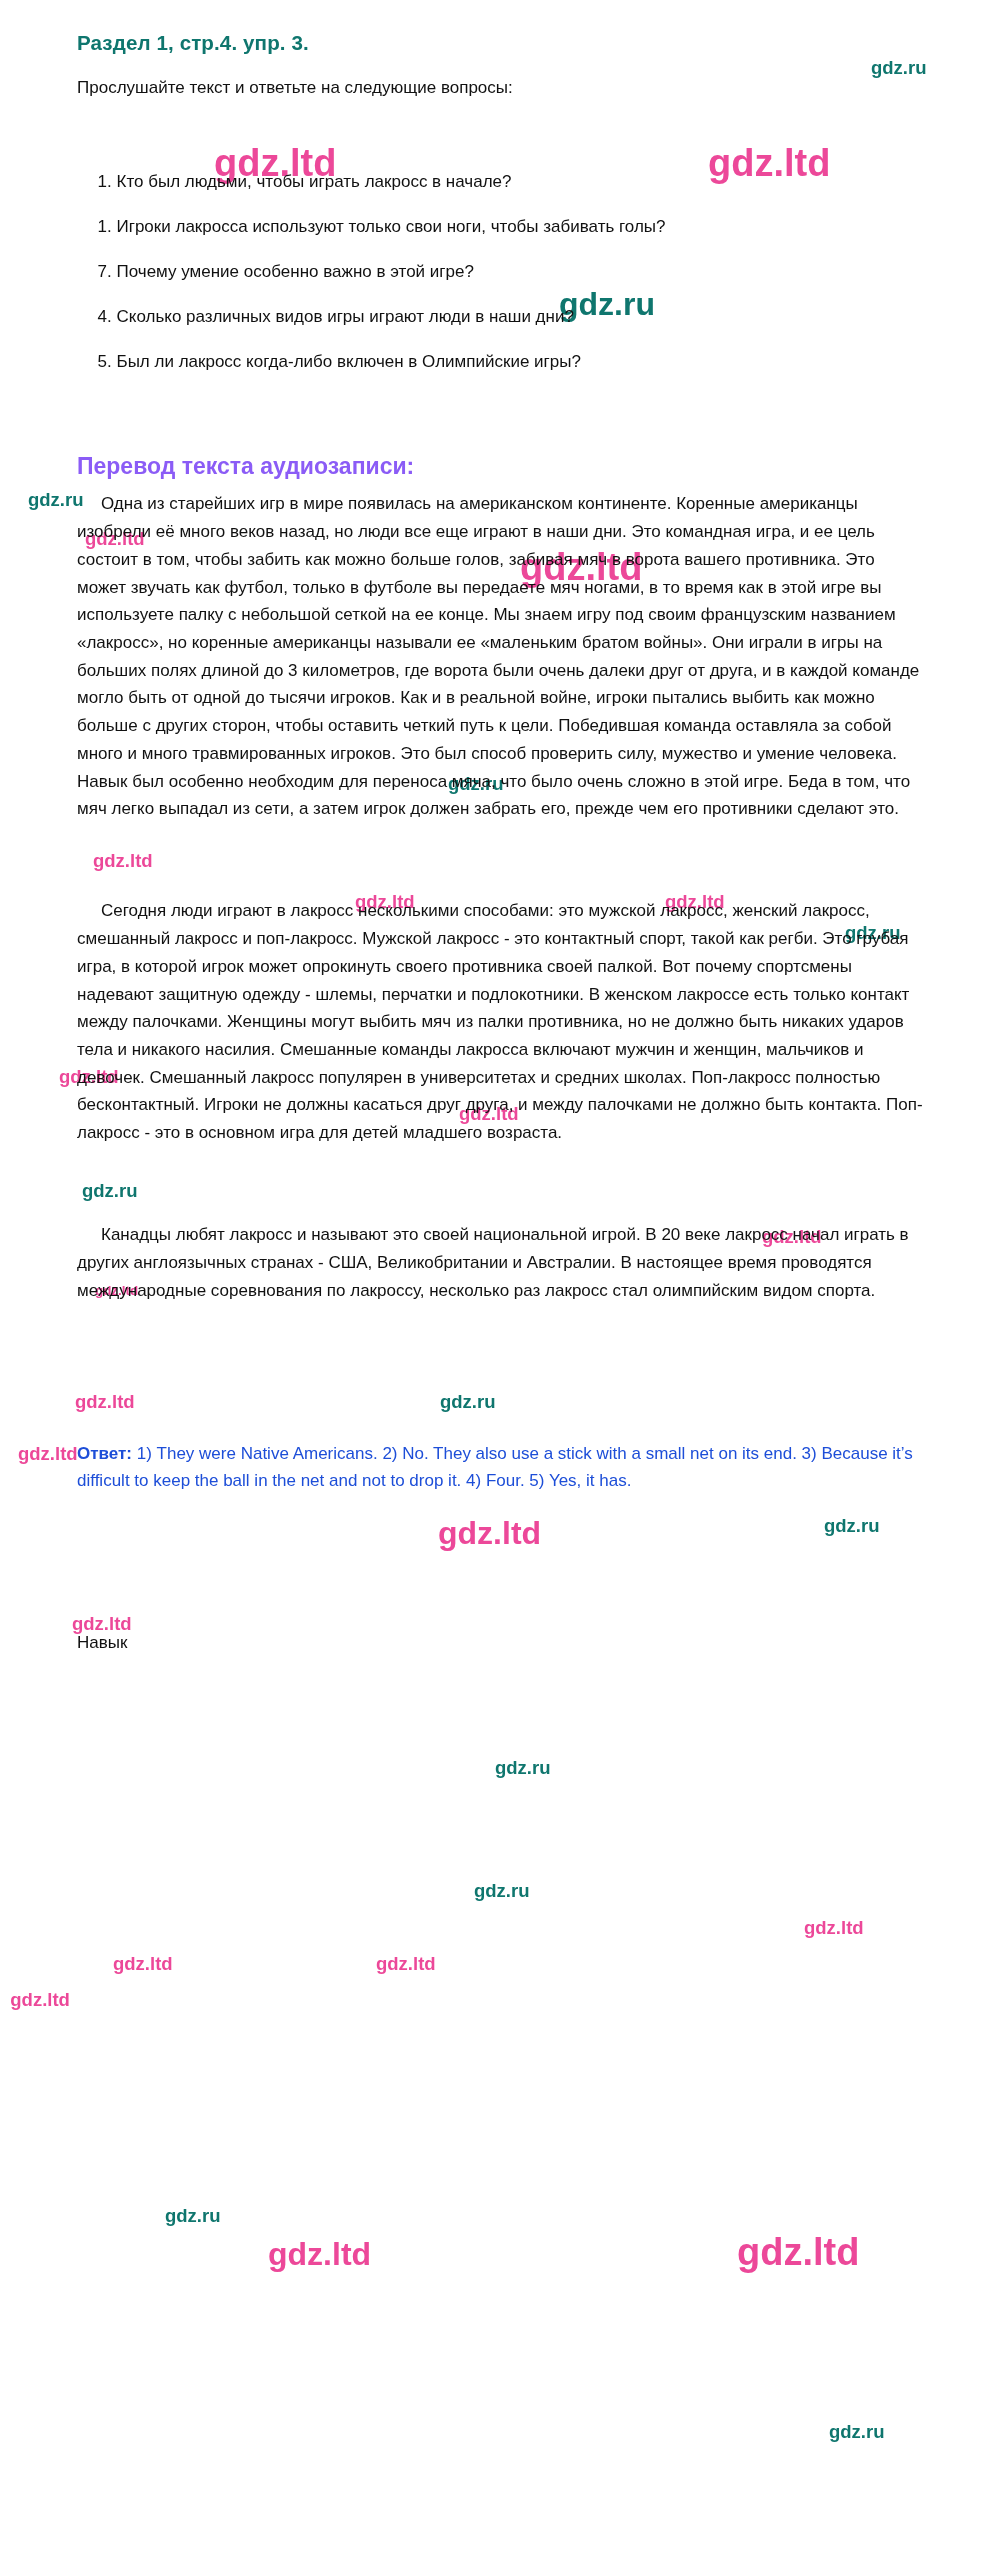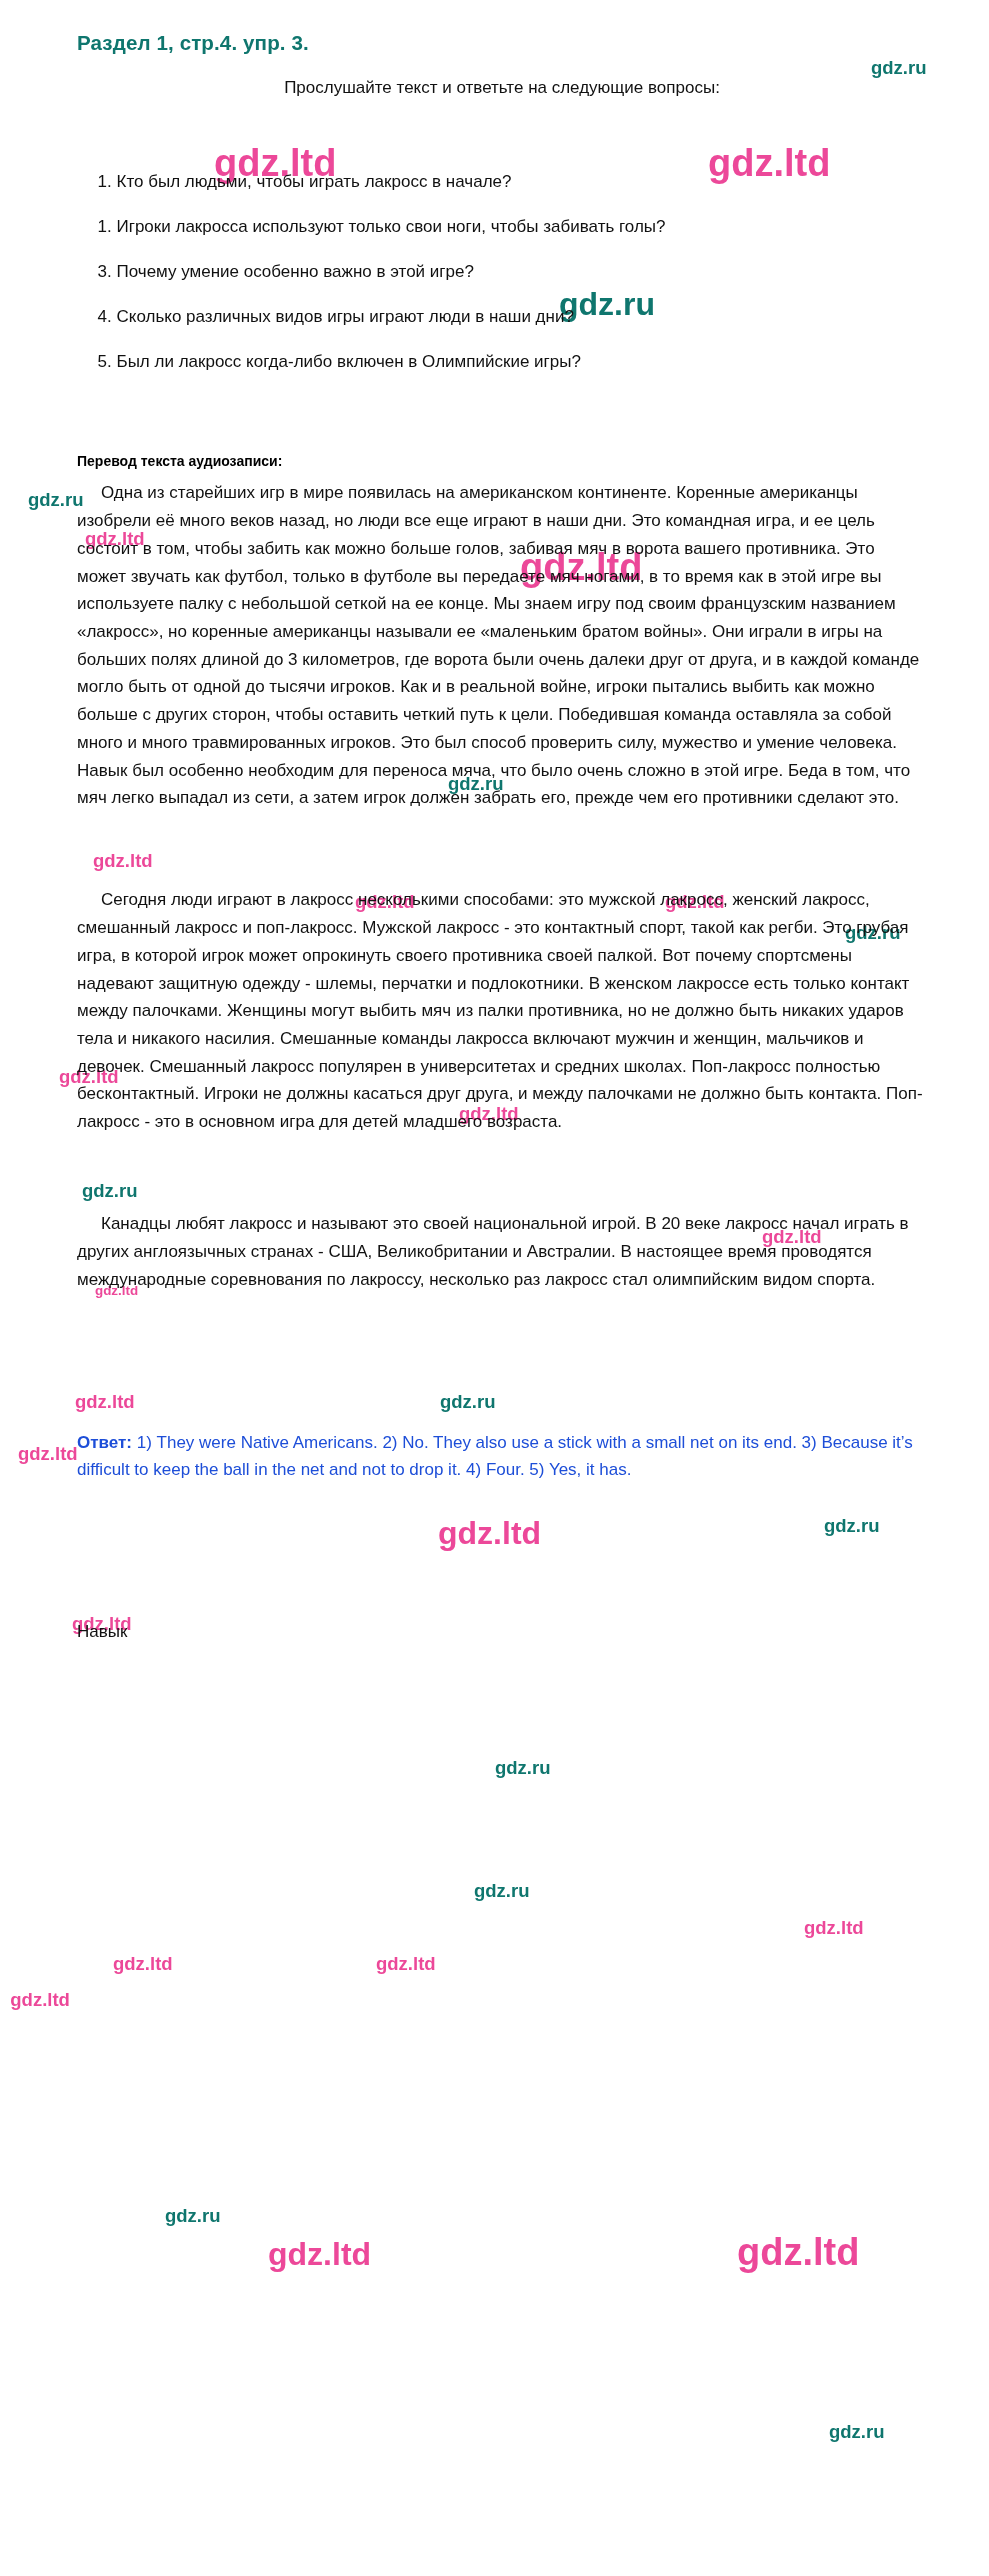--- a/index.html
+++ b/index.html
@@ -43,28 +43,27 @@
     margin: 0 0 15.5px 0;
     color: #111111;
     text-align: left;
   }
   p.q {
     margin: 0 0 17.5px 0;
     text-indent: 20.6px;
   }
   p.intro {
     margin: 0 0 23px 0;
-    text-align: center;
   }
   .subhead {
     font-family: "Liberation Sans", sans-serif;
     font-weight: bold;
-    font-size: 14px;
+    font-size: 23px;
     margin: 24px 0 10.3px 0;
-    color: #000000;
+    color: #8b5cf6;
   }
   p.body-para {
     font-family: "Liberation Sans", sans-serif;
     font-size: 17px;
     line-height: 1.63;
     margin: 0 0 17.5px 0;
     text-indent: 24px;
     color: #111111;
   }
   .answer {
@@ -145,21 +144,21 @@
   <div class="content">
 
     <h1 class="title">Раздел 1, стр.4. упр. 3.</h1>
 
     <p class="para intro">Прослушайте текст и ответьте на следующие вопросы:</p>
 
     <div style="height:44px"></div>
 
     <p class="para q">1. Кто был людьми, чтобы играть лакросс в начале?</p>
     <p class="para q">1. Игроки лакросса используют только свои ноги, чтобы забивать голы?</p>
-    <p class="para q">3. Почему умение особенно важно в этой игре?</p>
+    <p class="para q">7. Почему умение особенно важно в этой игре?</p>
     <p class="para q">4. Сколько различных видов игры играют люди в наши дни?</p>
     <p class="para q">5. Был ли лакросс когда-либо включен в Олимпийские игры?</p>
 
     <div style="height:36px"></div>
 
     <h2 class="subhead">Перевод текста аудиозаписи:</h2>
 
     <p class="body-para">Одна из старейших игр в мире появилась на американском континенте. Коренные американцы изобрели её много веков назад, но люди все еще играют в наши дни. Это командная игра, и ее цель состоит в том, чтобы забить как можно больше голов, забивая мяч в ворота вашего противника. Это может звучать как футбол, только в футболе вы передаете мяч ногами, в то время как в этой игре вы используете палку с небольшой сеткой на ее конце. Мы знаем игру под своим французским названием «лакросс», но коренные американцы называли ее «маленьким братом войны». Они играли в игры на больших полях длиной до 3 километров, где ворота были очень далеки друг от друга, и в каждой команде могло быть от одной до тысячи игроков. Как и в реальной войне, игроки пытались выбить как можно больше с других сторон, чтобы оставить четкий путь к цели. Победившая команда оставляла за собой много и много травмированных игроков. Это был способ проверить силу, мужество и умение человека. Навык был особенно необходим для переноса мяча, что было очень сложно в этой игре. Беда в том, что мяч легко выпадал из сети, а затем игрок должен забрать его, прежде чем его противники сделают это.</p>
 
     <div style="height:57px"></div>

